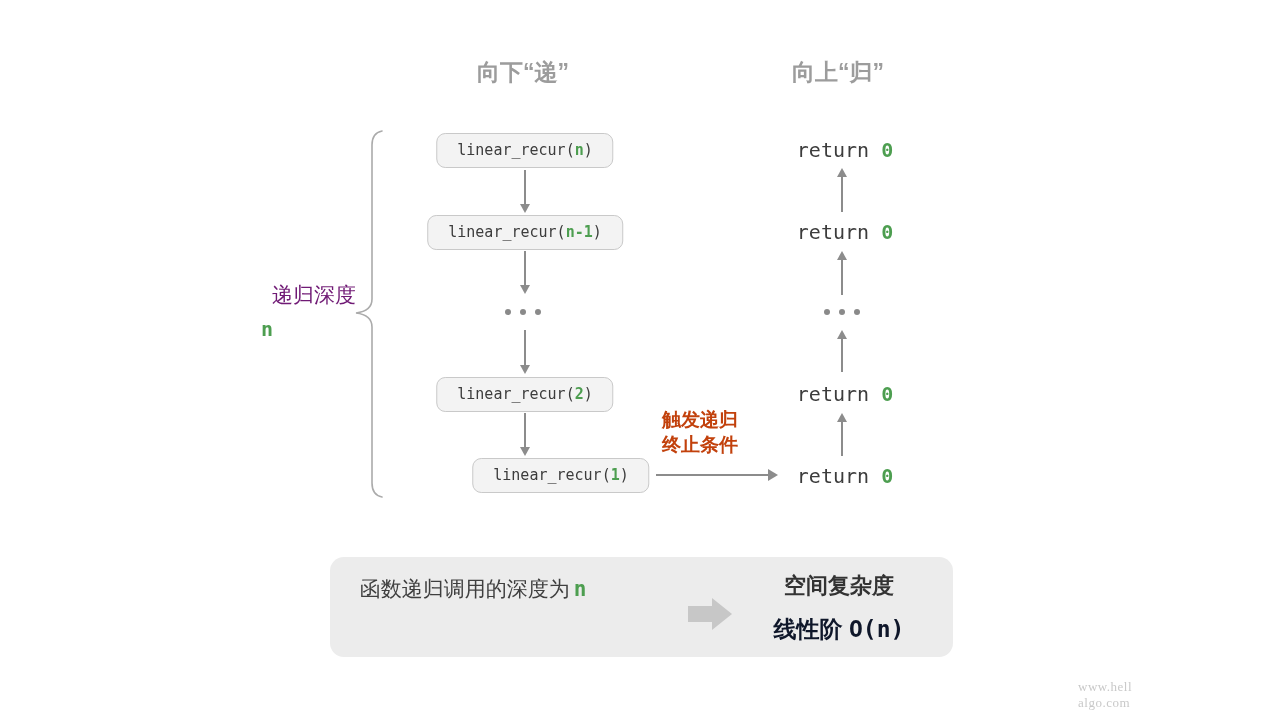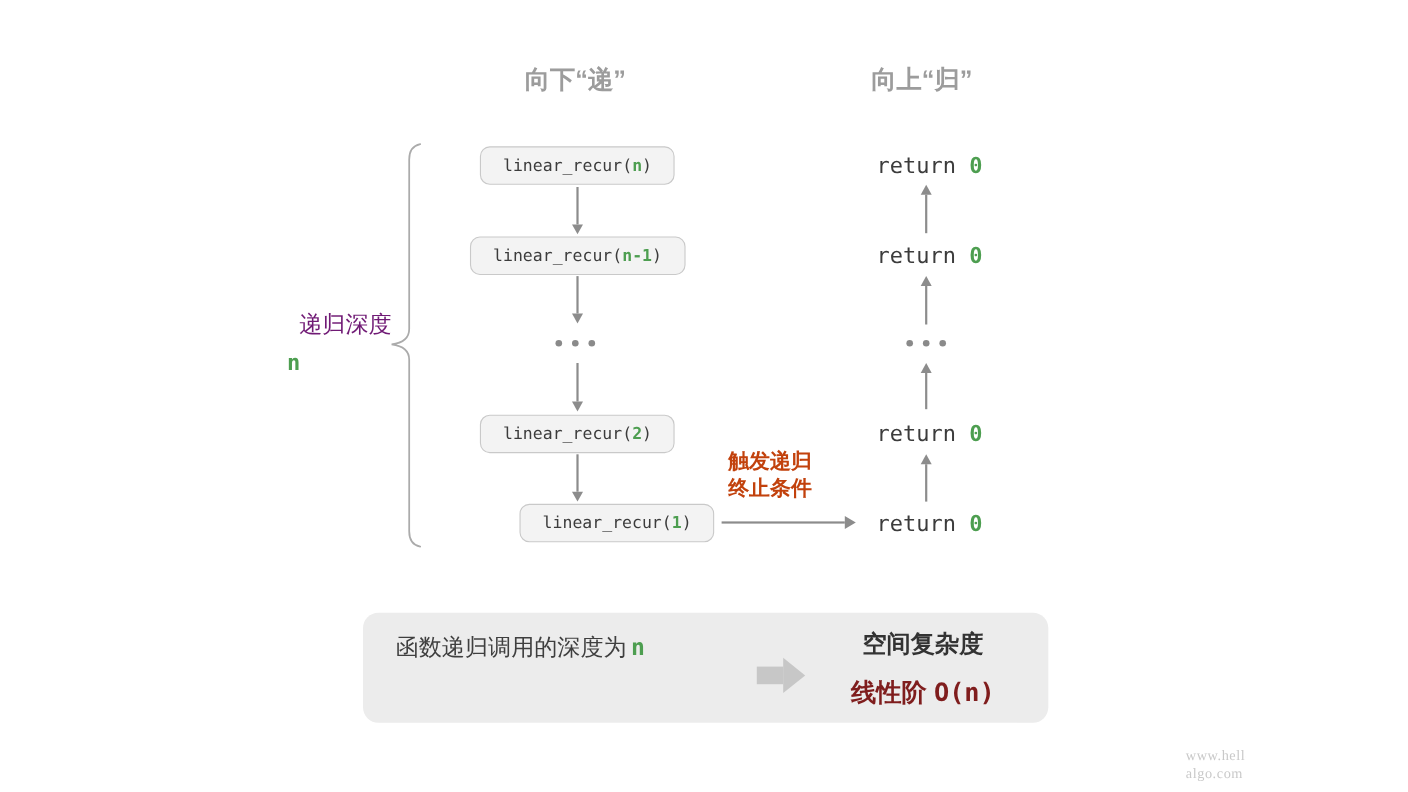--- a/index.html
+++ b/index.html
@@ -44,21 +44,21 @@
                  background:#ececec; border-radius:14px; }
   .summary-left { left:350px; top:568px; width:250px; text-align:center;
                   font-size:21px; line-height:41px; color:#3f3f3f; white-space:nowrap; }
   .summary-left .code-inline { font-family:"DejaVu Sans Mono",monospace; margin:0 4px; }
   .blockarrow-body { left:688px; top:606px; width:24px; height:16px; background:#c7c7c7; }
   .blockarrow-head { left:712px; top:598px; width:0; height:0;
                      border-top:16px solid transparent; border-bottom:16px solid transparent;
                      border-left:20px solid #c7c7c7; }
   .summary-right { left:758px; top:572px; width:162px; text-align:center; white-space:nowrap; }
   .sr-title { font-size:22px; font-weight:bold; color:#333333; line-height:28px; }
-  .sr-value { margin-top:14px; font-size:23px; font-weight:bold; color:#7f1d1d; line-height:30px; }
+  .sr-value { margin-top:14px; font-size:23px; font-weight:bold; color:#0f172a; line-height:30px; }
   .sr-value .code-inline { font-family:"DejaVu Sans Mono",monospace; }
 
   .watermark { left:1078px; top:679px; font-size:13px; letter-spacing:0.5px;
                font-family:Liberation Serif, serif; color:#c9c9c9; }
 </style>
 </head>
 <body>
 
 <div id="canvas">
 

